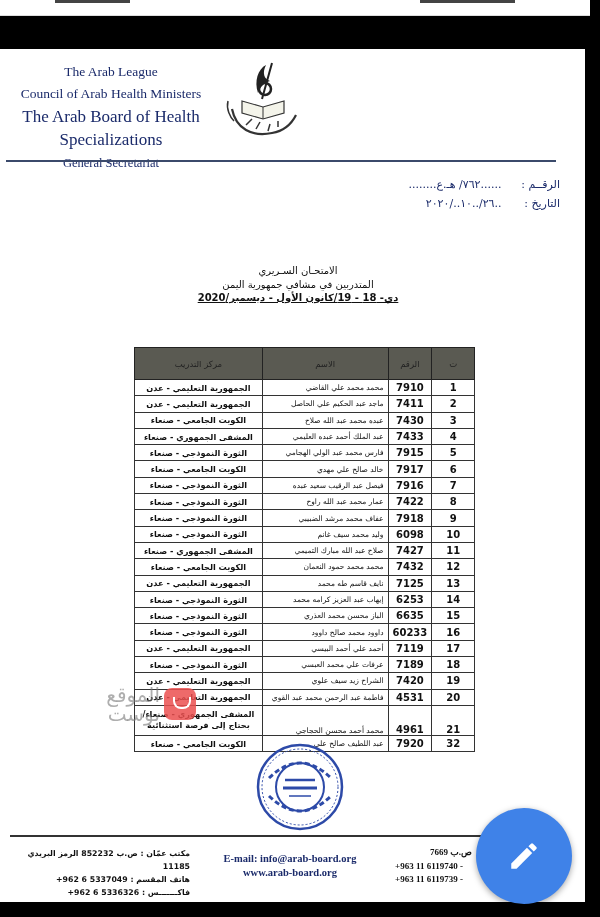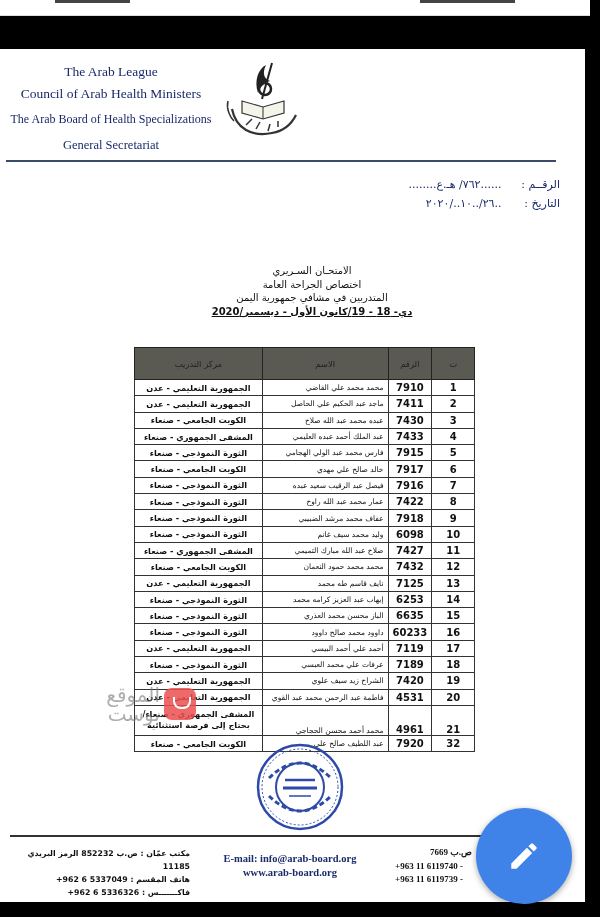--- a/index.html
+++ b/index.html
@@ -8,38 +8,38 @@
 
   .top-strip { position: absolute; left: 0; top: 0; width: 590px; height: 16px; background: #fff; border-bottom: 1px solid #ddd; }
   .top-strip .t1 { position: absolute; left: 55px; top: 0; width: 75px; height: 3px; background: #444; }
   .top-strip .t2 { position: absolute; left: 420px; top: 0; width: 95px; height: 3px; background: #444; }
 
   .page { position: absolute; left: 0; top: 49px; width: 585px; height: 853px; background: #fff; overflow: hidden; }
 
   .hdr-en { position: absolute; left: 0; top: 12px; width: 222px; text-align: center; font-family: "Liberation Serif", serif; color: #1a2a6a; }
   .hdr-en .l1 { font-size: 13.5px; line-height: 22px; }
   .hdr-en .l2 { font-size: 13.5px; line-height: 22px; }
-  .hdr-en .l3 { font-size: 12px; line-height: 28px; }
+  .hdr-en .l3 { font-size: 17px; line-height: 23px; }
   .hdr-en .l4 { font-size: 12.5px; line-height: 24px; }
 
   .logo { position: absolute; left: 222px; top: 10px; width: 82px; height: 82px; }
 
   .hdr-ar { position: absolute; left: 335px; top: 12px; width: 225px; text-align: center; direction: rtl; color: #1a2a6a; font-family: "DejaVu Serif", serif; font-weight: bold; }
   .hdr-ar .a1 { font-size: 13px; line-height: 22px; }
   .hdr-ar .a2 { font-size: 13px; line-height: 22px; }
   .hdr-ar .a3 { font-size: 14px; line-height: 24px; }
   .hdr-ar .a4 { font-size: 12.5px; line-height: 22px; }
 
   .hdr-rule { position: absolute; left: 6px; top: 111px; width: 550px; height: 2px; background: #3b4a6b; }
 
   .ref { position: absolute; left: 370px; top: 126px; width: 190px; direction: rtl; font-size: 11px; color: #1a2a6a; font-family: "DejaVu Sans", sans-serif; line-height: 19px; }
   .ref .lbl { display: inline-block; width: 55px; }
   .ref .val { font-family: "DejaVu Serif", serif; }
 
-  .title-block { position: absolute; left: 187px; top: 215px; width: 250px; text-align: center; direction: rtl; font-family: "DejaVu Sans", sans-serif; color: #111; }
+  .title-block { position: absolute; left: 173px; top: 215px; width: 250px; text-align: center; direction: rtl; font-family: "DejaVu Sans", sans-serif; color: #111; }
   .title-block div { font-size: 10px; line-height: 13.5px; }
   .title-block .ul { text-decoration: underline; font-weight: bold; }
 
   table.roster { position: absolute; left: 134px; top: 298px; width: 341px; border-collapse: collapse; direction: rtl; font-family: "DejaVu Sans", sans-serif; color: #111; }
   table.roster th { background: #5a5a52; color: #222; font-weight: normal; font-size: 8.5px; height: 32px; border: 1.5px solid #222; }
   table.roster td { border: 1px solid #333; font-size: 8.2px; height: 16.3px; padding: 0 4px; }
   table.roster td.num { text-align: center; font-size: 10px; font-weight: bold; }
   table.roster td.id { text-align: center; font-size: 10px; font-weight: bold; }
   table.roster td.name { text-align: right; font-size: 7.5px; }
   table.roster td.center { text-align: center; font-size: 8.2px; font-weight: bold; }
@@ -108,21 +108,20 @@
       <span class="val">......٧٦٢/ هـ.ع........</span>
     </div>
     <div>
       <span class="lbl">التاريخ :</span>
       <span class="val">..٢٦/..١٠../٢٠٢٠</span>
     </div>
   </div>
 
   <div class="title-block">
     <div>الامتحـان السـريري</div>
-    <div>اختصاص الجراحة العامة</div>
     <div>المتدربين في مشافي جمهورية اليمن</div>
     <div class="ul">دي- 18 - 19/كانون الأول - ديسمبر/2020</div>
   </div>
 
   <table class="roster">
     <colgroup>
         <col class="c1">
         <col class="c2">
         <col class="c3">
         <col class="c4">

